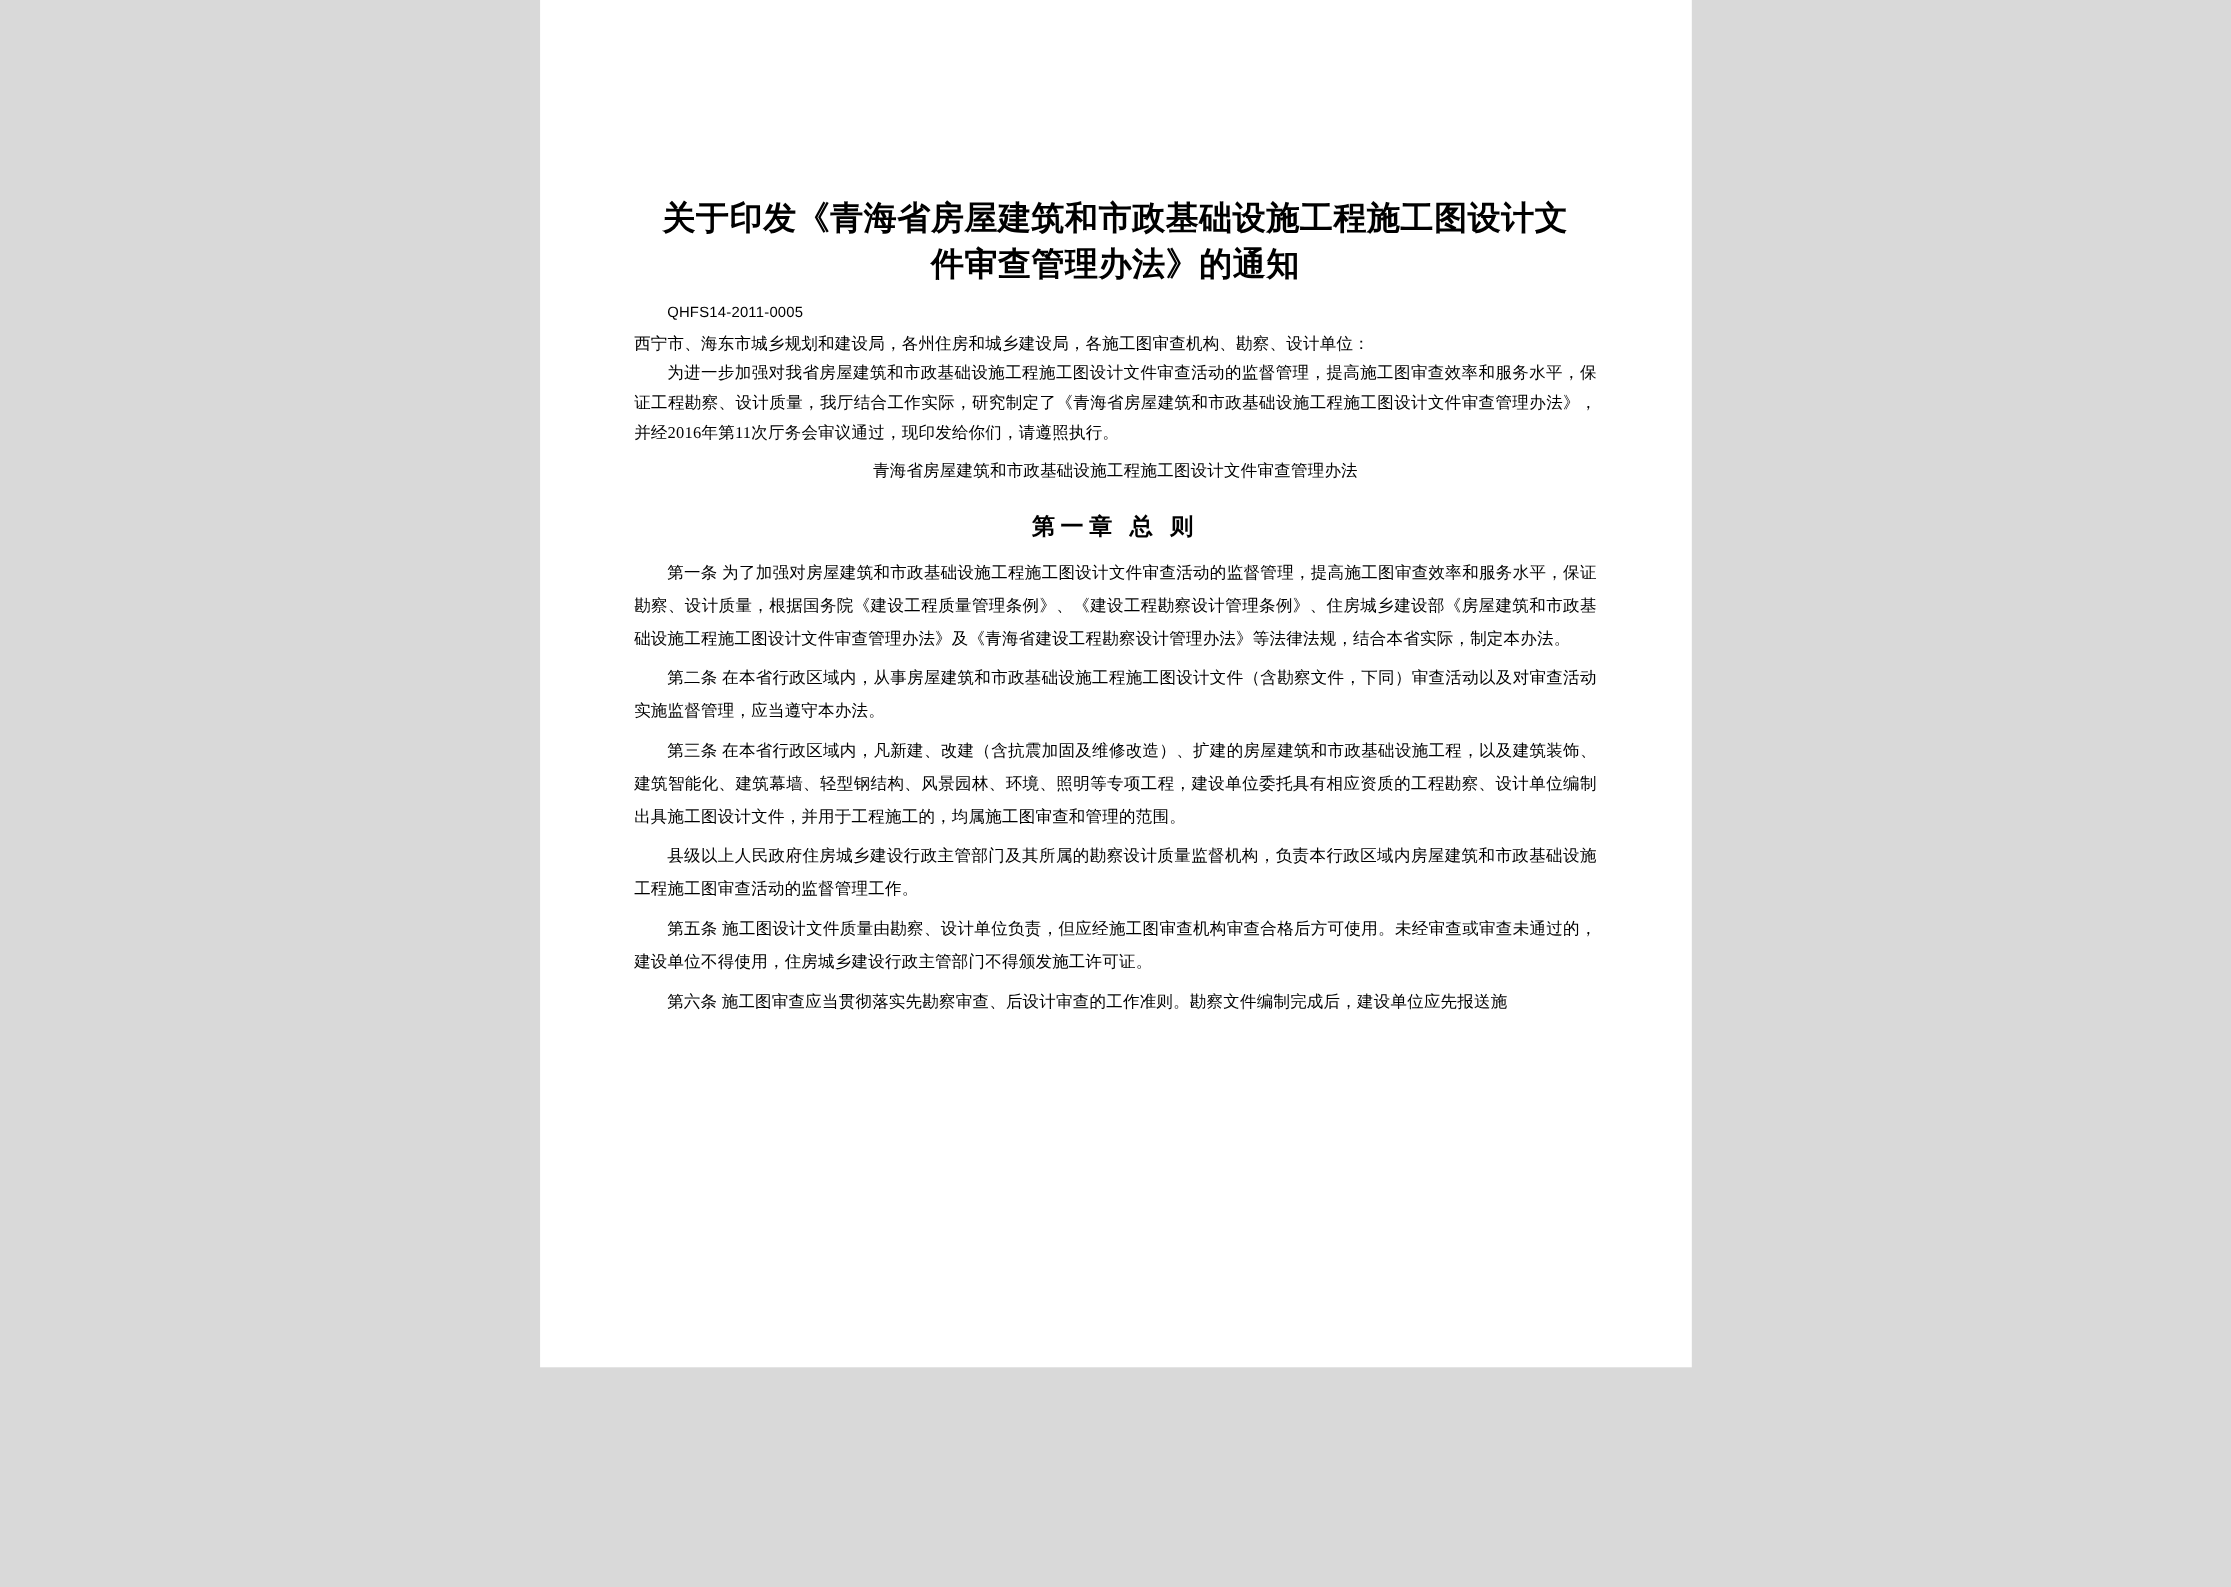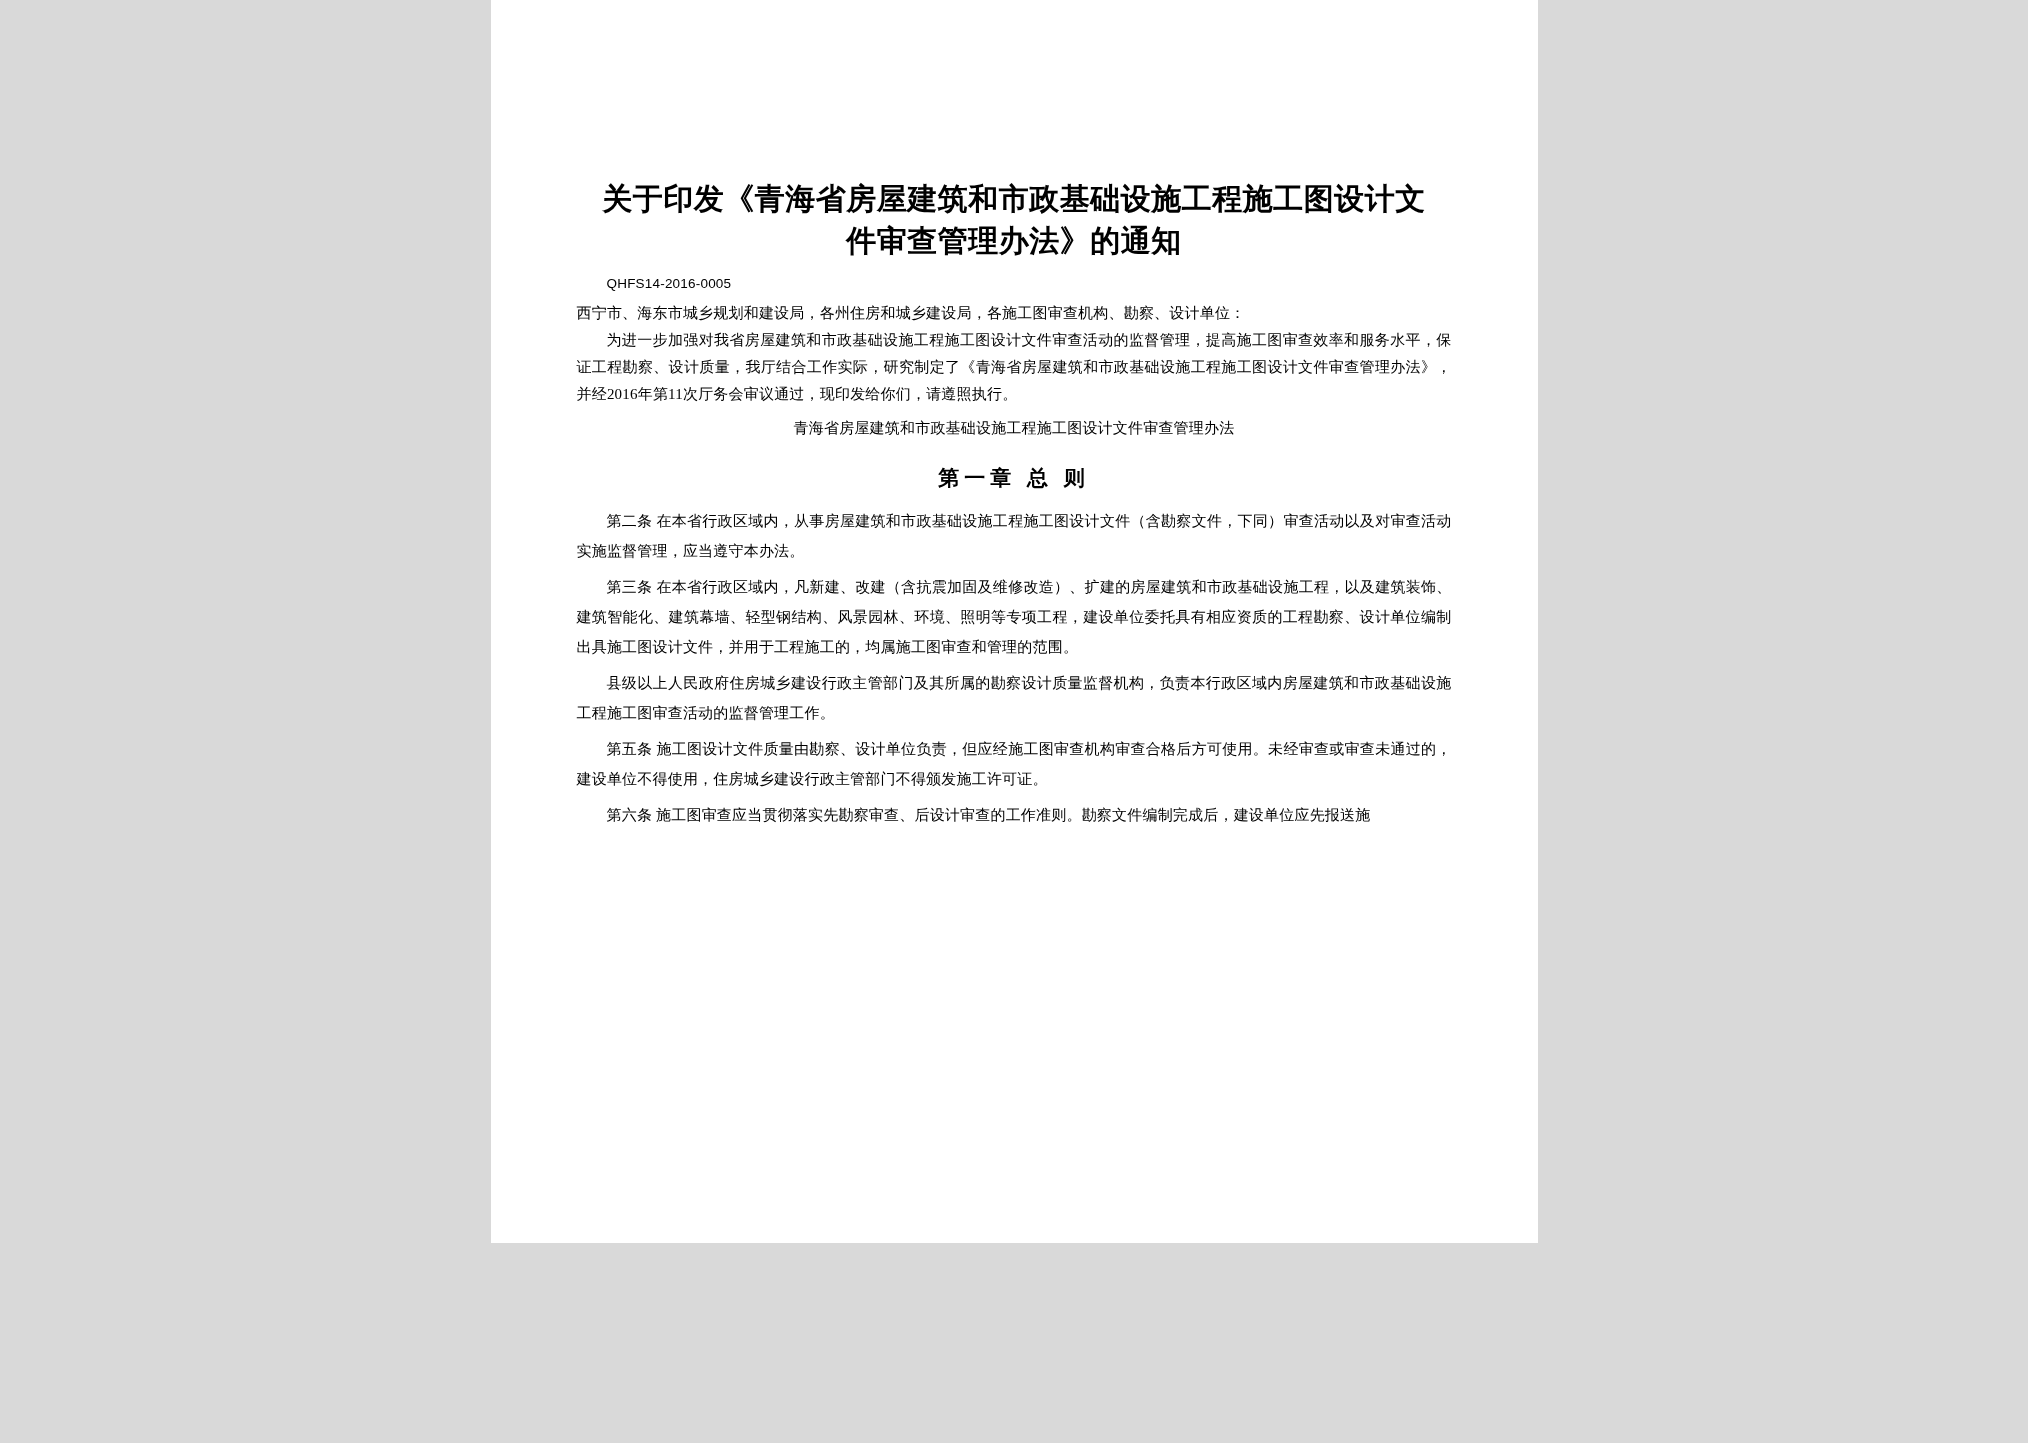--- a/index.html
+++ b/index.html
@@ -109,32 +109,33 @@
 </style>
 </head>
 <body>
 
 <div class="viewport">
   <div class="page">
     <div class="page-inner">
 
       <h1 class="doc-title">关于印发《青海省房屋建筑和市政基础设施工程施工图设计文件审查管理办法》的通知</h1>
 
-      <div class="doc-code">QHFS14-2016-0005</div>
+      <div class="doc-code">QHFS14-2011-0005</div>
 
 
       <p class="body-text p-recipients">西宁市、海东市城乡规划和建设局，各州住房和城乡建设局，各施工图审查机构、勘察、设计单位：</p>
 
       <p class="body-text p-indent">为进一步加强对我省房屋建筑和市政基础设施工程施工图设计文件审查活动的监督管理，提高施工图审查效率和服务水平，保证工程勘察、设计质量，我厅结合工作实际，研究制定了《青海省房屋建筑和市政基础设施工程施工图设计文件审查管理办法》，并经2016年第11次厅务会审议通过，现印发给你们，请遵照执行。</p>
 
 
       <div class="sub-title">青海省房屋建筑和市政基础设施工程施工图设计文件审查管理办法</div>
 
       <div class="chapter-title">第一章  总  则</div>
 
+      <p class="article">第一条 为了加强对房屋建筑和市政基础设施工程施工图设计文件审查活动的监督管理，提高施工图审查效率和服务水平，保证勘察、设计质量，根据国务院《建设工程质量管理条例》、《建设工程勘察设计管理条例》、住房城乡建设部《房屋建筑和市政基础设施工程施工图设计文件审查管理办法》及《青海省建设工程勘察设计管理办法》等法律法规，结合本省实际，制定本办法。</p>
       <p class="article">第二条 在本省行政区域内，从事房屋建筑和市政基础设施工程施工图设计文件（含勘察文件，下同）审查活动以及对审查活动实施监督管理，应当遵守本办法。</p>
       <p class="article">第三条 在本省行政区域内，凡新建、改建（含抗震加固及维修改造）、扩建的房屋建筑和市政基础设施工程，以及建筑装饰、建筑智能化、建筑幕墙、轻型钢结构、风景园林、环境、照明等专项工程，建设单位委托具有相应资质的工程勘察、设计单位编制出具施工图设计文件，并用于工程施工的，均属施工图审查和管理的范围。</p>
       <p class="article">县级以上人民政府住房城乡建设行政主管部门及其所属的勘察设计质量监督机构，负责本行政区域内房屋建筑和市政基础设施工程施工图审查活动的监督管理工作。</p>
       <p class="article">第五条 施工图设计文件质量由勘察、设计单位负责，但应经施工图审查机构审查合格后方可使用。未经审查或审查未通过的，建设单位不得使用，住房城乡建设行政主管部门不得颁发施工许可证。</p>
       <p class="article">第六条 施工图审查应当贯彻落实先勘察审查、后设计审查的工作准则。勘察文件编制完成后，建设单位应先报送施</p>
 
     </div>
   </div>
 </div>
 

